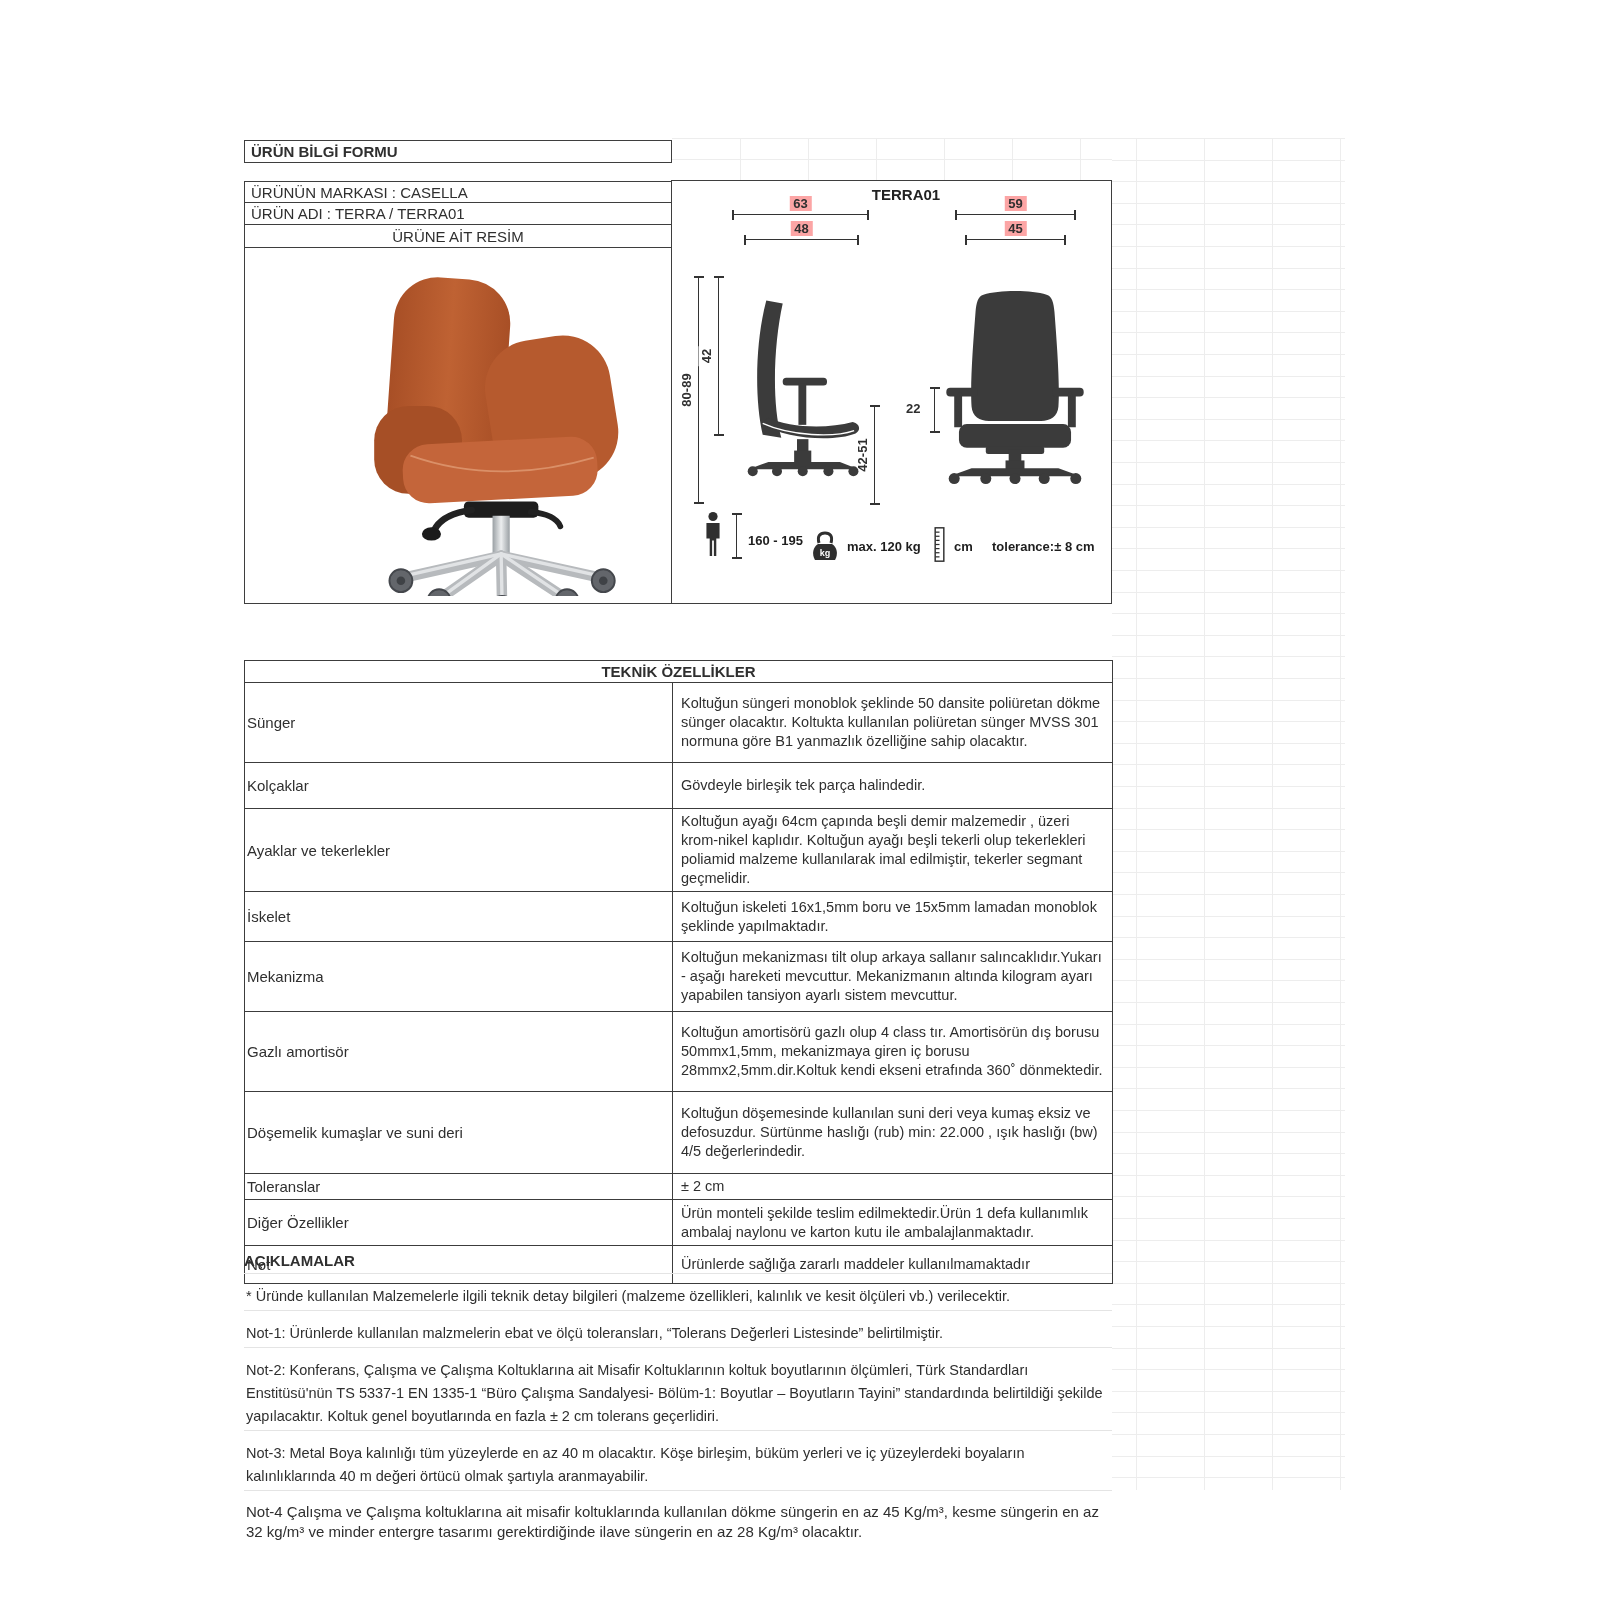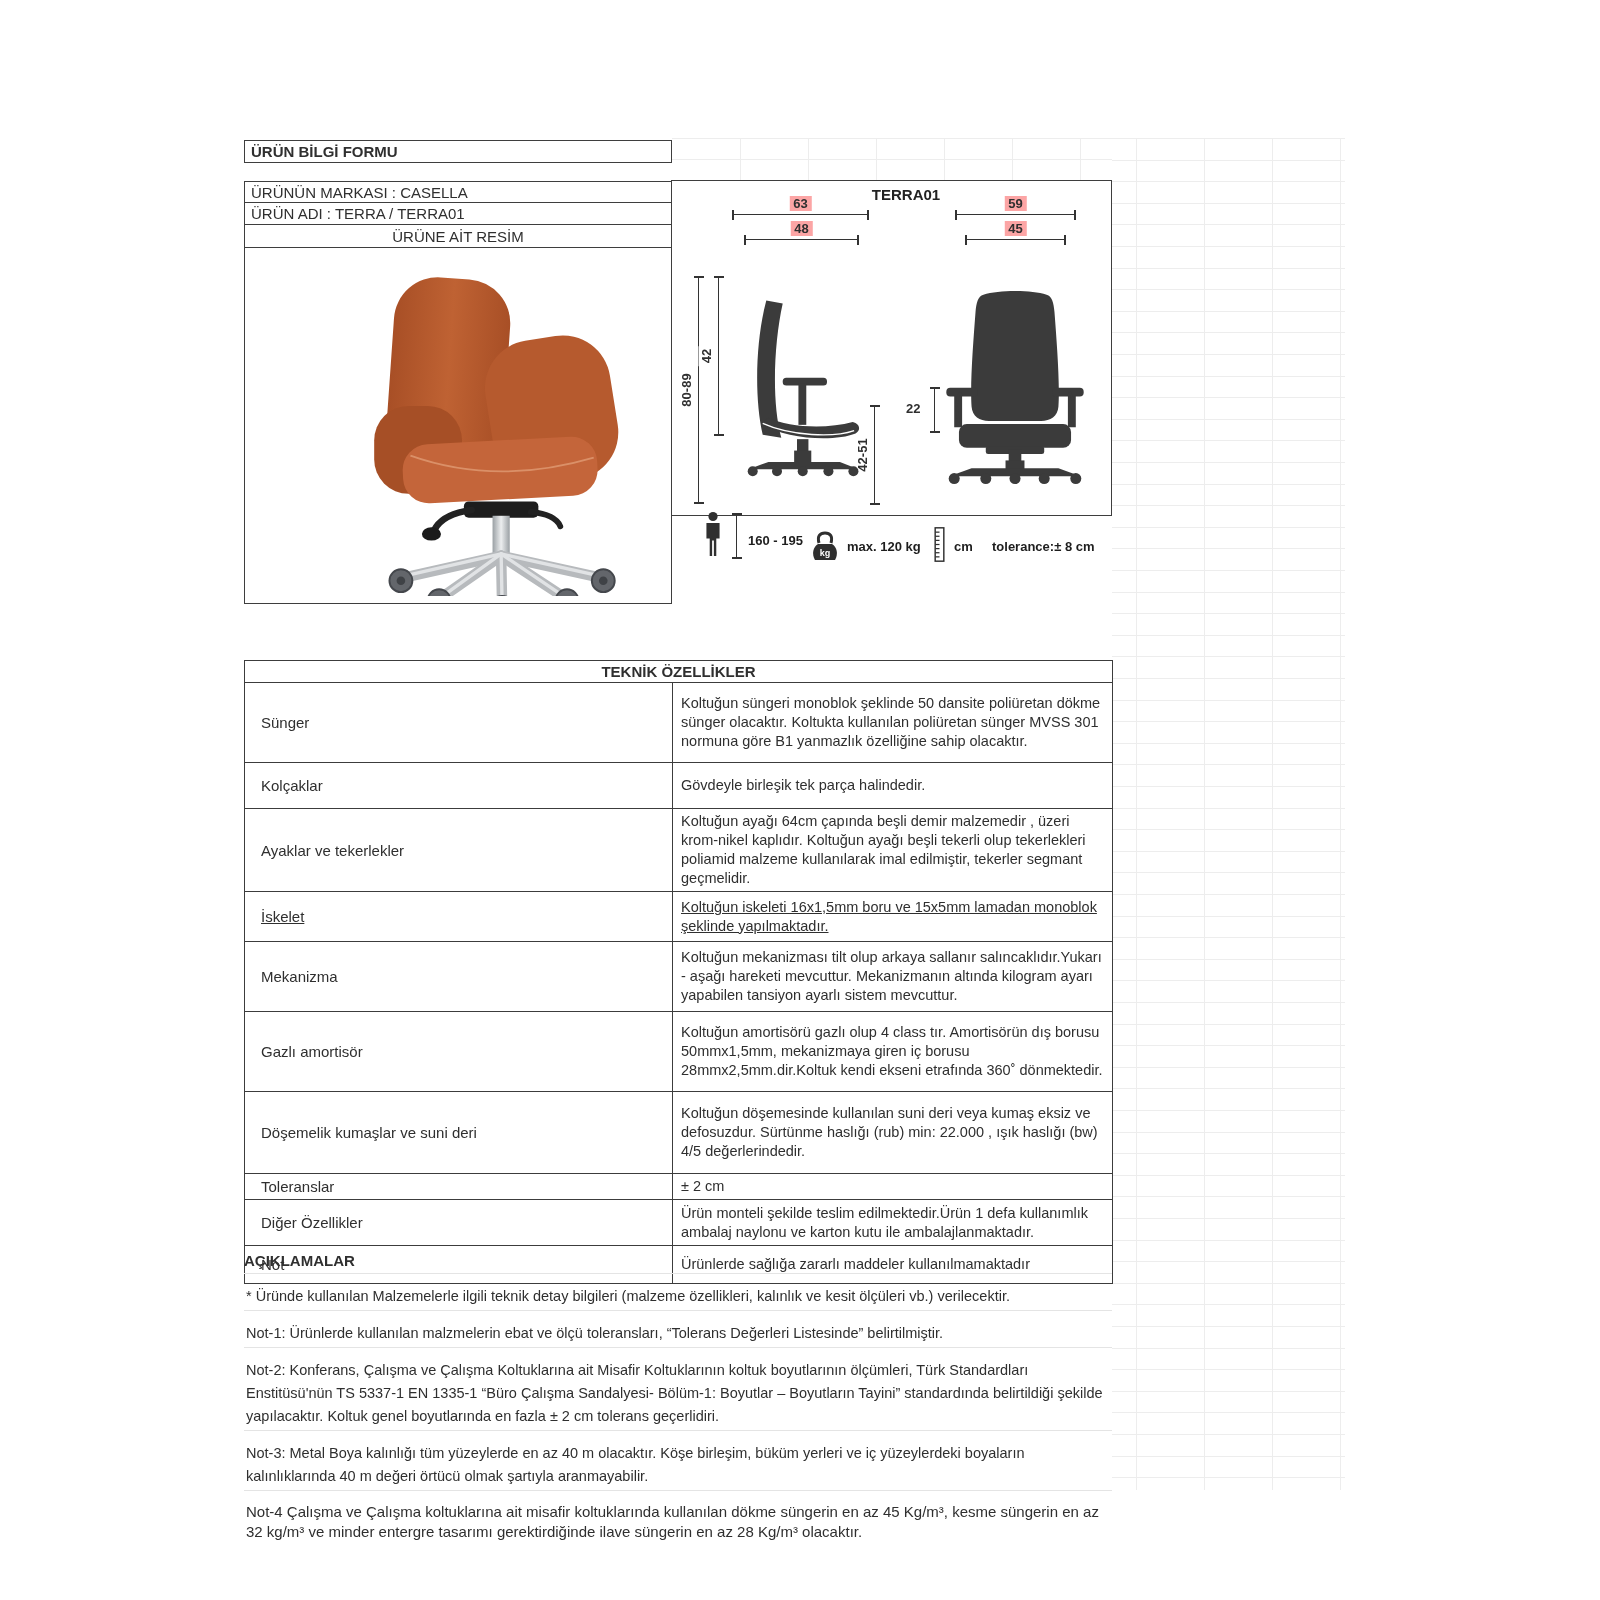--- a/index.html
+++ b/index.html
@@ -15,21 +15,21 @@
 
   
   .cellbox{position:absolute;left:244px;width:428px;border:1.5px solid #3e3e3e;background:#fff;
     display:flex;align-items:center;font-size:15px;box-sizing:border-box;padding:4px 6px;}
   .bold{font-weight:bold;}
   .center{justify-content:center;}
 
   .imagebox{position:absolute;left:244px;top:247px;width:428px;height:357px;
     border:1.5px solid #3e3e3e;box-sizing:border-box;background:#fff;}
 
-  .diagrambox{position:absolute;left:671px;top:180px;width:441px;height:336px;
+  .diagrambox{position:absolute;left:671px;top:180px;width:441px;height:424px;
     border:1.5px solid #3e3e3e;box-sizing:border-box;background:#fff;}
   .dg-title{position:absolute;left:174px;top:5px;width:120px;text-align:center;
     font-weight:bold;font-size:15px;color:#222;}
 
   
   .dimh{position:absolute;height:0;border-top:1.6px solid #333;}
   .dimh::before,.dimh::after{content:"";position:absolute;top:-5px;width:1.6px;height:10px;background:#333;}
   .dimh::before{left:0;}
   .dimh::after{right:0;}
   .dimh .lbl{position:absolute;left:50%;top:-19px;transform:translateX(-50%);
@@ -41,21 +41,21 @@
   .dimv .lbl{position:absolute;top:50%;left:-13px;transform:translate(-50%,-50%) rotate(-90deg);
     font-weight:bold;font-size:13px;white-space:nowrap;background:#fff;padding:0 3px;}
   .dimlabel-h{position:absolute;font-weight:bold;font-size:13px;white-space:nowrap;}
 
   .legend-text{position:absolute;font-size:13px;font-weight:600;color:#1e1e1e;white-space:nowrap;}
 
   
   table.spec{position:absolute;left:244px;top:620px;border-collapse:collapse;table-layout:fixed;background:#fff;margin-top:40px;}
   table.spec td,table.spec th{border:1.5px solid #3c3c3c;box-sizing:border-box;vertical-align:middle;}
   table.spec th{height:22px;font-size:15px;font-weight:bold;text-align:center;padding:0;}
-  td.lab{width:428px;font-size:15px;padding:2px 16px;}
+  td.lab{width:428px;font-size:15px;padding:2px 2px;}
   td.des{width:440px;font-size:14.5px;line-height:19px;padding:3px 8px;}
 
   
   .notes{position:absolute;left:244px;top:1252px;width:868px;}
   .notes-title{font-weight:bold;font-size:15px;padding-bottom:4px;}
   .note-item{border-top:1px solid #e4e4e4;font-size:14.5px;line-height:23px;padding:11px 0 2px 2px;}
   .note-item.small{font-size:15px;line-height:20px;}
 </style>
 </head>
 <body>
@@ -259,21 +259,21 @@
           <td class="des">Koltuğun  süngeri monoblok şeklinde  50 dansite poliüretan  dökme sünger  olacaktır. Koltukta kullanılan poliüretan sünger MVSS 301 normuna göre B1 yanmazlık özelliğine sahip olacaktır.</td>
         </tr>
     <tr style="height:46px;">
           <td class="lab">Kolçaklar</td>
           <td class="des">Gövdeyle birleşik tek parça halindedir.</td>
         </tr>
     <tr style="height:80px;">
           <td class="lab">Ayaklar ve tekerlekler</td>
           <td class="des">Koltuğun ayağı 64cm çapında beşli demir malzemedir , üzeri krom-nikel kaplıdır. Koltuğun ayağı beşli tekerli olup tekerlekleri poliamid malzeme kullanılarak imal edilmiştir, tekerler  segmant geçmelidir.</td>
         </tr>
-    <tr style="height:50px;text-decoration:underline;">
+    <tr style="height:50px;">
           <td class="lab">İskelet</td>
           <td class="des">Koltuğun iskeleti 16x1,5mm boru ve 15x5mm lamadan monoblok şeklinde yapılmaktadır.</td>
         </tr>
     <tr style="height:70px;">
           <td class="lab">Mekanizma</td>
           <td class="des">Koltuğun mekanizması tilt olup arkaya sallanır salıncaklıdır.Yukarı - aşağı hareketi mevcuttur. Mekanizmanın altında kilogram ayarı yapabilen tansiyon ayarlı sistem mevcuttur.</td>
         </tr>
     <tr style="height:80px;">
           <td class="lab">Gazlı amortisör</td>
           <td class="des">Koltuğun amortisörü gazlı olup 4 class tır. Amortisörün dış borusu 50mmx1,5mm, mekanizmaya giren iç borusu 28mmx2,5mm.dir.Koltuk kendi ekseni etrafında 360˚ dönmektedir.</td>

